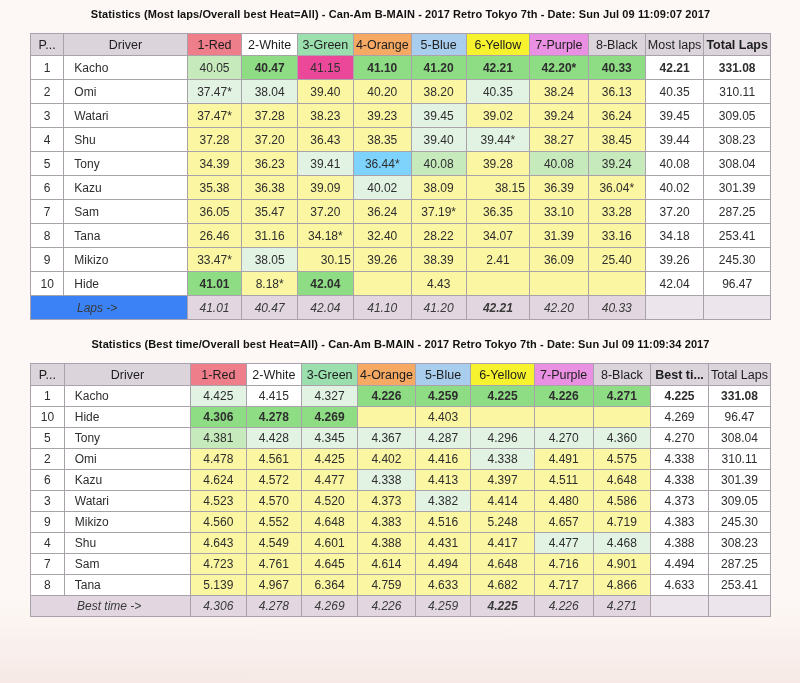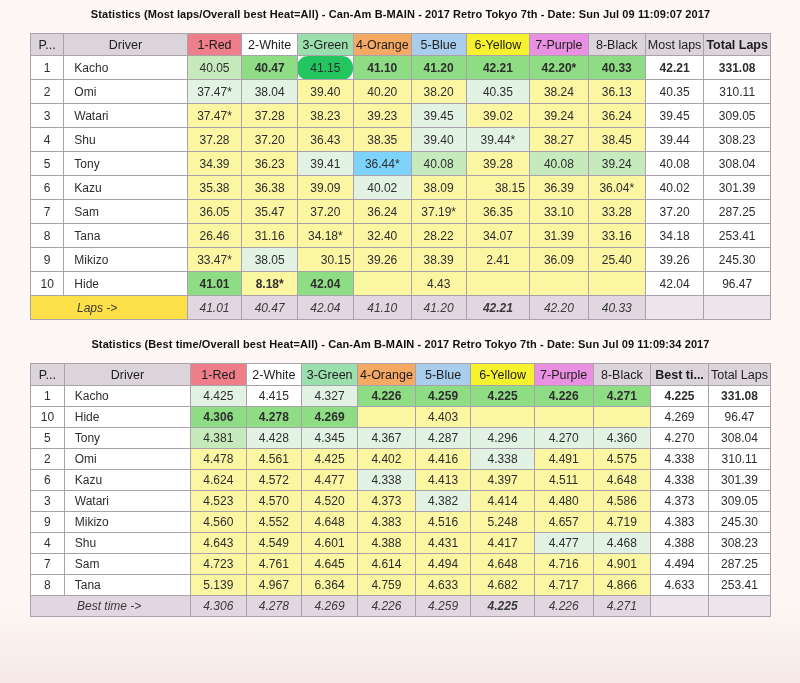--- a/index.html
+++ b/index.html
@@ -69,21 +69,21 @@
             <th style="background: rgb(219, 212, 219);">Most laps</th>
             <th style="background: rgb(219, 212, 219); font-weight: bold;">Total Laps</th>
           </tr>
         </thead>
         <tbody>
           <tr>
             <td class="pos">1</td>
             <td class="driver">Kacho</td>
             <td style="background: rgb(199, 234, 189);">40.05</td>
             <td style="background: rgb(142, 220, 132); font-weight: bold;">40.47</td>
-            <td style="background: #22c55e; border-radius: 11px;">41.15</td>
+            <td style="background: #ec4899;">41.15</td>
             <td style="background: rgb(142, 220, 132); font-weight: bold;">41.10</td>
             <td style="background: rgb(142, 220, 132); font-weight: bold;">41.20</td>
             <td style="background: rgb(142, 220, 132); font-weight: bold;">42.21</td>
             <td style="background: rgb(142, 220, 132); font-weight: bold;">42.20*</td>
             <td style="background: rgb(142, 220, 132); font-weight: bold;">40.33</td>
             <td style="background: rgb(255, 255, 255); font-weight: bold;">42.21</td>
             <td style="background: rgb(255, 255, 255); font-weight: bold;">331.08</td>
           </tr>
           <tr>
             <td class="pos">2</td>
@@ -194,34 +194,34 @@
             <td style="background: rgb(251, 246, 161);">2.41</td>
             <td style="background: rgb(251, 246, 161);">36.09</td>
             <td style="background: rgb(251, 246, 161);">25.40</td>
             <td style="background: rgb(255, 255, 255);">39.26</td>
             <td style="background: rgb(255, 255, 255);">245.30</td>
           </tr>
           <tr>
             <td class="pos">10</td>
             <td class="driver">Hide</td>
             <td style="background: rgb(142, 220, 132); font-weight: bold;">41.01</td>
-            <td style="background: rgb(251, 246, 161); font-weight: bold;">8.18*</td>
+            <td style="background: rgb(251, 246, 161);">8.18*</td>
             <td style="background: rgb(142, 220, 132); font-weight: bold;">42.04</td>
             <td style="background: rgb(251, 246, 161);"></td>
             <td style="background: rgb(251, 246, 161);">4.43</td>
             <td style="background: rgb(251, 246, 161);"></td>
             <td style="background: rgb(251, 246, 161);"></td>
             <td style="background: rgb(251, 246, 161);"></td>
             <td style="background: rgb(255, 255, 255);">42.04</td>
             <td style="background: rgb(255, 255, 255);">96.47</td>
           </tr>
         </tbody>
         <tfoot>
           <tr>
-            <td colspan="2" class="flabel" style="background: #fde047; margin-left: 8px;">Laps -&gt;</td>
+            <td colspan="2" class="flabel" style="background: #3b82f6; margin-left: 8px;">Laps -&gt;</td>
             <td style="background: rgb(226, 215, 224);">41.01</td>
             <td style="background: rgb(226, 215, 224);">40.47</td>
             <td style="background: rgb(226, 215, 224);">42.04</td>
             <td style="background: rgb(226, 215, 224);">41.10</td>
             <td style="background: rgb(226, 215, 224);">41.20</td>
             <td style="background: rgb(226, 215, 224); font-weight: bold;">42.21</td>
             <td style="background: rgb(226, 215, 224);">42.20</td>
             <td style="background: rgb(226, 215, 224);">40.33</td>
             <td style="background: rgb(236, 229, 235);"></td>
             <td style="background: rgb(236, 229, 235);"></td>

